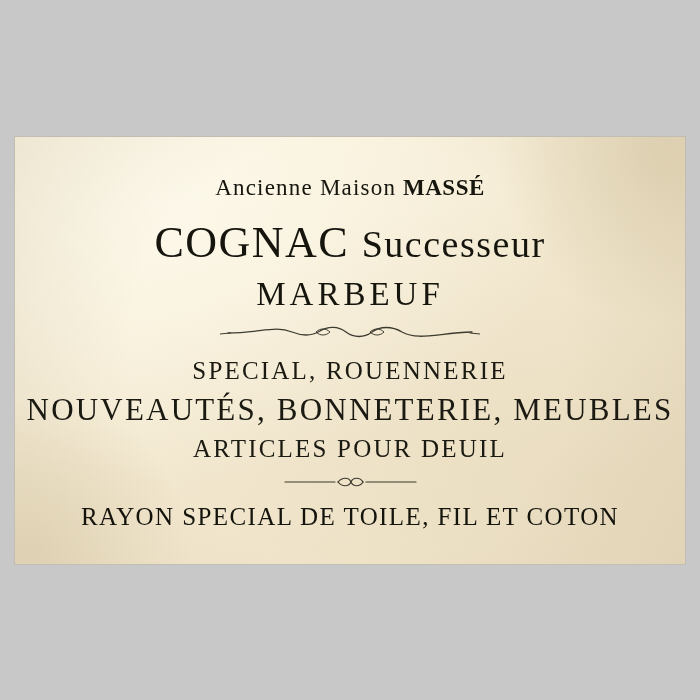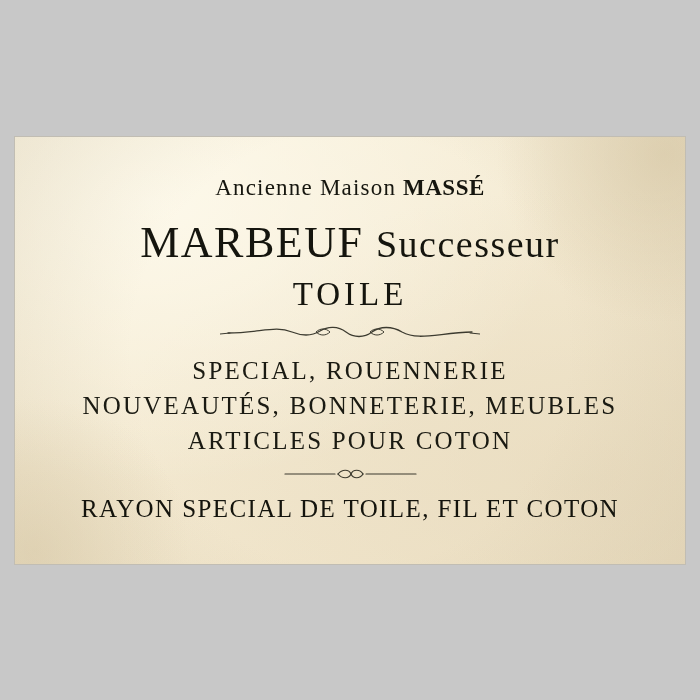--- a/index.html
+++ b/index.html
@@ -112,21 +112,21 @@
     font-family: "Liberation Serif", serif;
     color: #1a1a12;
     white-space: nowrap;
   }
   .svc-1 {
     font-size: 25px;
     letter-spacing: 2.2px;
     margin-bottom: 7px;
   }
   .svc-2 {
-    font-size: 25px;
+    font-size: 31px;
     letter-spacing: 2.2px;
     margin-bottom: 7px;
   }
   .svc-3 {
     font-size: 25px;
     letter-spacing: 2.2px;
     margin-bottom: 2px;
   }
   .footer-line {
     font-family: "Liberation Serif", serif;
@@ -143,37 +143,37 @@
 <div class="stage">
 
   <div class="card">
     <div class="content">
 
       <div class="line1">
         <span class="small-caps-lead">Ancienne Maison </span><span class="bold-part">MASSÉ</span>
       </div>
 
       <div class="line2">
-        <span class="cap">MARBEUF</span>
+        <span class="cap">COGNAC</span>
         <span class="succ">Successeur</span>
       </div>
 
-      <div class="line3">TOILE</div>
+      <div class="line3">MARBEUF</div>
 
       <svg class="ornament-1" viewBox="0 0 260 22">
         <path d="M8 12 C 40 12, 55 4, 72 11 C 82 15, 92 15, 100 10 C 108 5, 118 5, 126 11 C 134 17, 144 17, 152 11 C 160 5, 172 5, 182 11 C 198 20, 218 12, 252 11" fill="none" stroke="#1d1d14" stroke-width="1.3" stroke-linecap="round"></path>
         <path d="M96 11 C 100 7, 106 7, 110 11 C 106 15, 100 15, 96 11 Z" fill="none" stroke="#1d1d14" stroke-width="1"></path>
         <path d="M150 11 C 154 7, 160 7, 164 11 C 160 15, 154 15, 150 11 Z" fill="none" stroke="#1d1d14" stroke-width="1"></path>
         <path d="M0 13 L 10 12" fill="none" stroke="#1d1d14" stroke-width="1.1" stroke-linecap="round"></path>
         <path d="M250 12 L 260 13" fill="none" stroke="#1d1d14" stroke-width="1.1" stroke-linecap="round"></path>
       </svg>
 
       <div class="svc svc-1">SPECIAL, ROUENNERIE</div>
       <div class="svc svc-2">NOUVEAUTÉS, BONNETERIE, MEUBLES</div>
-      <div class="svc svc-3">ARTICLES POUR COTON</div>
+      <div class="svc svc-3">ARTICLES POUR DEUIL</div>
 
       <svg class="ornament-2" viewBox="0 0 135 14">
         <path d="M2 7 L 52 7" fill="none" stroke="#1d1d14" stroke-width="1.2" stroke-linecap="round"></path>
         <path d="M83 7 L 133 7" fill="none" stroke="#1d1d14" stroke-width="1.2" stroke-linecap="round"></path>
         <path d="M55 7 C 59 2, 66 2, 68 7 C 70 12, 77 12, 80 7" fill="none" stroke="#1d1d14" stroke-width="1.2" stroke-linecap="round"></path>
         <path d="M55 7 C 59 12, 66 12, 68 7 C 70 2, 77 2, 80 7" fill="none" stroke="#1d1d14" stroke-width="1.2" stroke-linecap="round"></path>
       </svg>
 
       <div class="footer-line">RAYON SPECIAL DE TOILE, FIL ET COTON</div>
 

